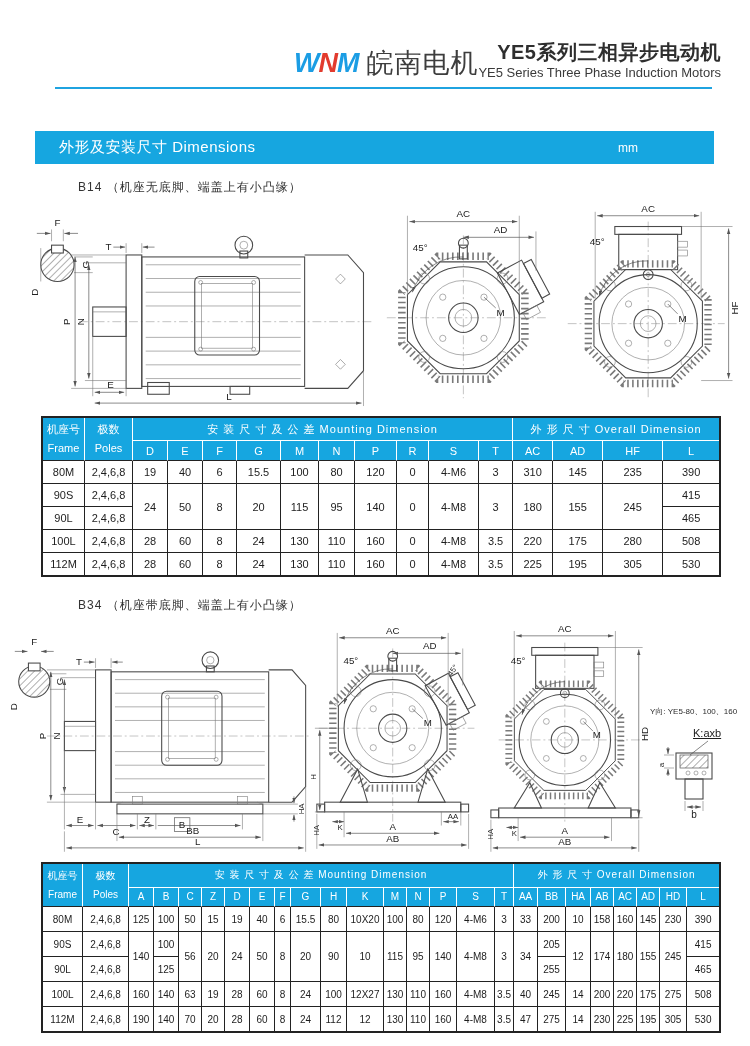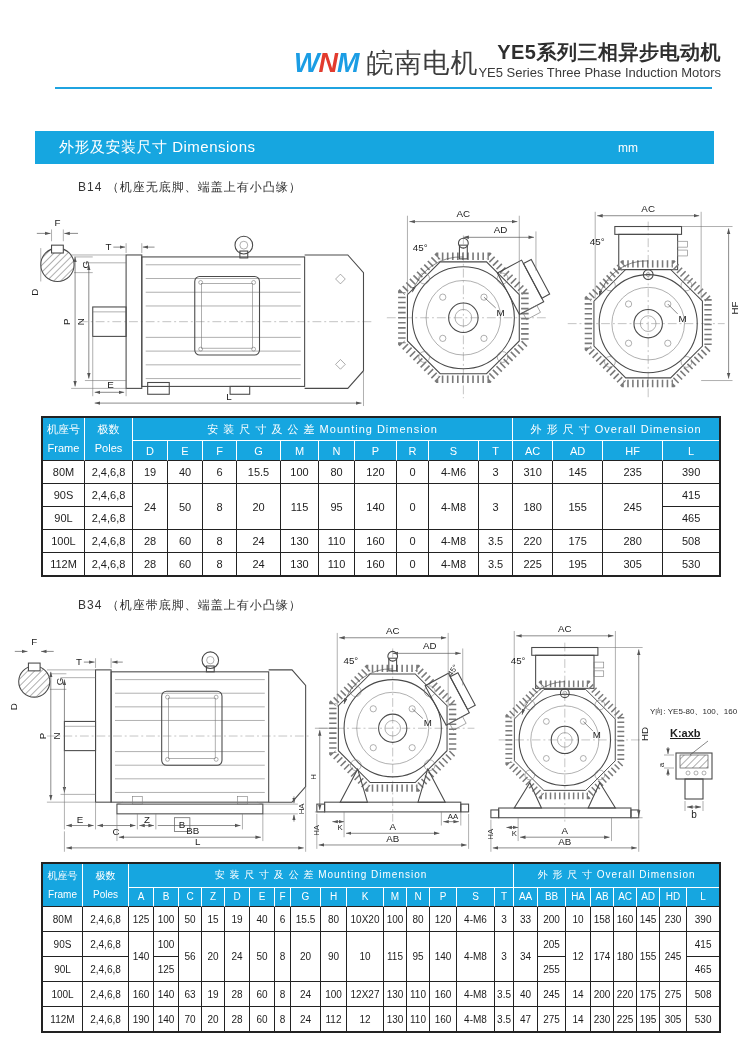--- a/index.html
+++ b/index.html
@@ -53,21 +53,21 @@
      color:#1d1d1d;padding:0;height:22px;background:#fff;}
   #t2 td{height:24px;}
   td:last-child{border-right:none;}
   tr:last-child td{border-bottom:none;}
   .th2 span{display:block;line-height:19px;}
   #t1 th{font-size:11px;} #t2 th{font-size:10px;}
   .grp{letter-spacing:1px;}
 
   .notecol{width:102px;padding-top:88px;}
   .note-y{font-size:8px;color:#2b2b2b;white-space:nowrap;}
-  .kaxb{font-size:11px;color:#1d1d1d;text-decoration:underline;margin:10px 0 0 20px;font-weight:bold;}
+  .kaxb{font-size:11px;color:#1d1d1d;text-decoration:underline;margin:10px 0 0 43px;font-weight:normal;}
 </style>
 </head>
 <body>
 
 <div class="page">
 
   <svg width="0" height="0" style="position:absolute" aria-hidden="true">
     <defs>
       <pattern id="hatch" patternUnits="userSpaceOnUse" width="5" height="5" patternTransform="rotate(45)">
         <line x1="0" y1="0" x2="0" y2="5" stroke="#6a6a6a" stroke-width="1.1"></line>

